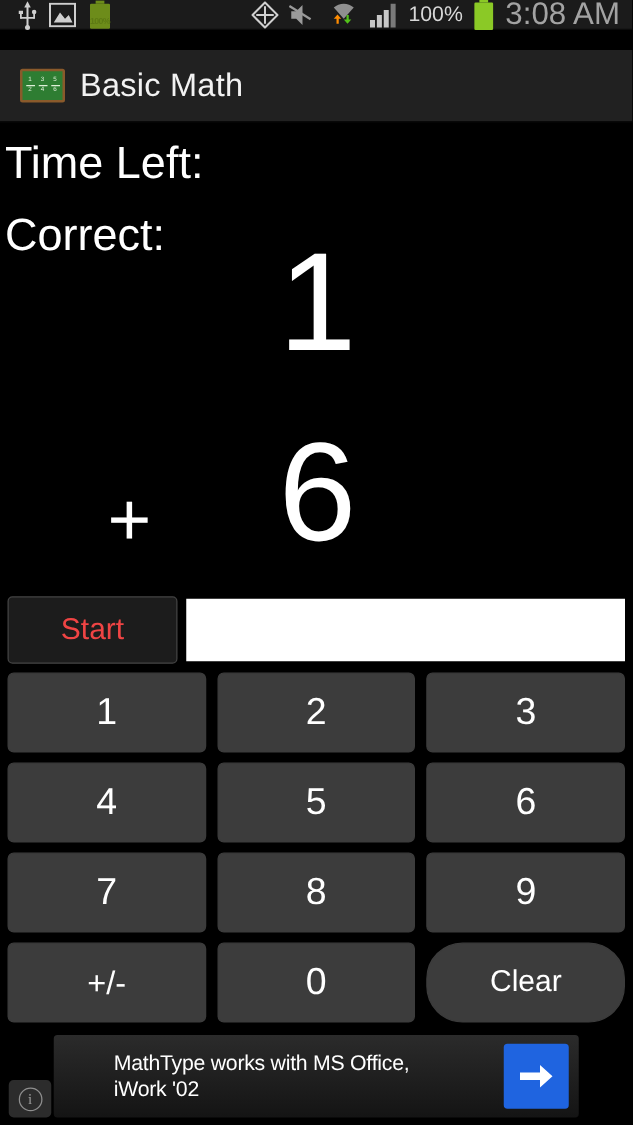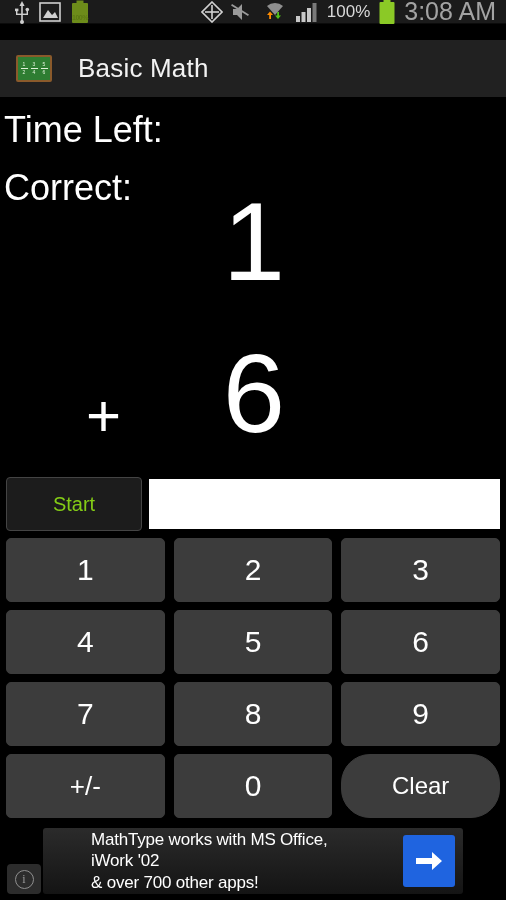--- a/index.html
+++ b/index.html
@@ -37,21 +37,21 @@
   }
   .app-icon{
     width:36px; height:27px; margin-left:16px;
     background:#2e7d32; border:2px solid #8a5a2b; border-radius:2px;
     position:relative; overflow:hidden;
     display:flex; align-items:center; justify-content:center; gap:3px;
   }
   .frac{ display:flex; flex-direction:column; align-items:center; line-height:1; }
   .frac span{ font-size:5px; color:#dff0d8; }
   .frac i{ display:block; width:7px; height:1px; background:#dff0d8; margin:1px 0; }
-  .app-title{ color:#f2f2f2; font-size:26px; margin-left:26px; letter-spacing:0.2px; }
+  .app-title{ color:#f2f2f2; font-size:26px; margin-left:12px; letter-spacing:0.2px; }
 
   
   .content{ position:absolute; left:0; top:98px; width:506px; height:802px; background:#000; }
 
   .stat-line{
     color:#ffffff; font-size:36px; line-height:1.0;
     margin-left:2px; letter-spacing:0px;
   }
   .stat-time{ position:absolute; left:2px; top:14px; }
   .stat-correct{ position:absolute; left:2px; top:72px; }
@@ -71,21 +71,21 @@
     color:#fff; font-size:60px; line-height:1;
   }
 
   
   .rowbar{
     position:absolute; left:0; width:506px;
     display:flex; align-items:center;
   }
   .btn{
     background:#222222; border:1px solid #4a4a4a; border-radius:4px;
-    color:#84cc16; font-size:20px;
+    color:#ef4444; font-size:24px;
     display:flex; align-items:center; justify-content:center;
     font-family:"Liberation Sans", sans-serif;
   }
   .btn-dark{ background:#1c1c1c; border:1px solid #444; }
   .keybtn{
     background:#3c3c3c; border:1px solid #3c3c3c; border-radius:5px;
     color:#ffffff; font-size:30px;
     display:flex; align-items:center; justify-content:center;
     font-family:"Liberation Sans", sans-serif;
   }
@@ -254,21 +254,20 @@
     </div>
   </div>
 
   <div class="ad">
     <div class="ad-inner">
       <div class="info-ico">
         <span class="info-circ">i</span>
       </div>
       <div class="ad-text">
         <div>MathType works with MS Office, iWork '02</div>
-        <div>&amp; over 700 other apps!</div>
       </div>
       <div class="ad-arrow">
         <svg width="30" height="26" viewBox="0 0 30 26">
           <path d="M2 10 L18 10 L18 4 L28 13 L18 22 L18 16 L2 16 Z" fill="#ffffff"></path>
         </svg>
       </div>
     </div>
   </div>
 
 </div>

